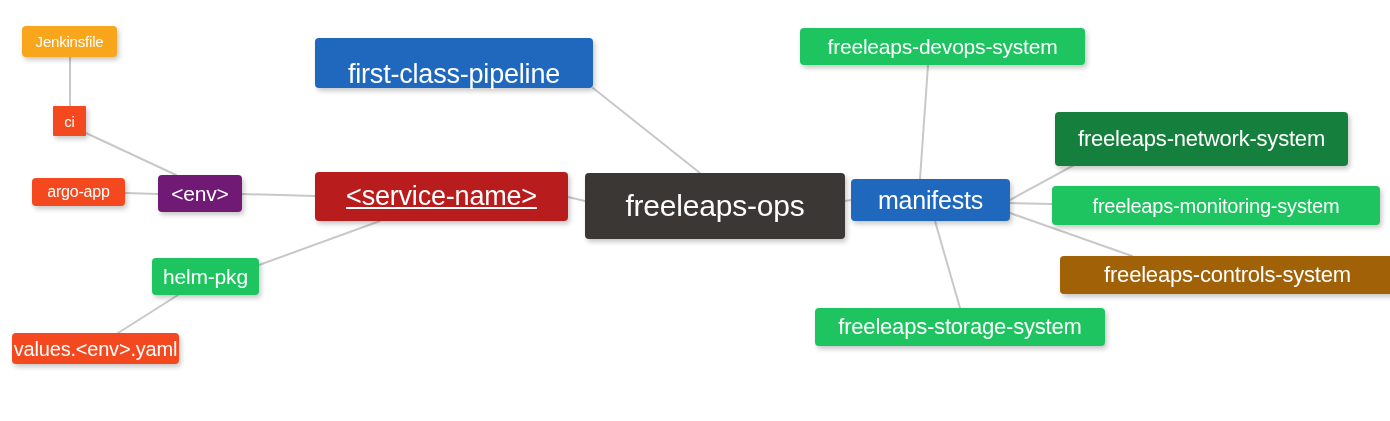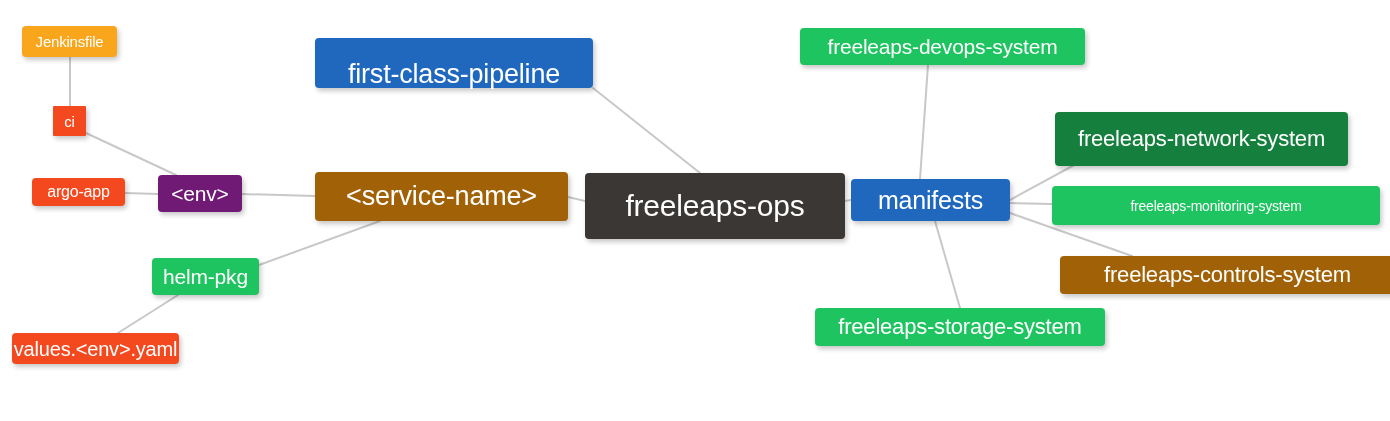--- a/index.html
+++ b/index.html
@@ -63,21 +63,21 @@
       <line x1="1010" y1="213" x2="1132" y2="256" stroke="#c8c8c8" stroke-width="2" stroke-linecap="round"></line>
       <line x1="935" y1="221" x2="960" y2="308" stroke="#c8c8c8" stroke-width="2" stroke-linecap="round"></line>
     </svg>
   <div id="node-layer">
       <div class="node" style="left: 585px; top: 173px; width: 260px; height: 66px; background: rgb(59, 55, 52); font-size: 30px;">
         <span>freeleaps-ops</span>
       </div>
       <div class="node" style="left: 315px; top: 38px; width: 278px; height: 50px; background: rgb(31, 104, 190); font-size: 27px; align-items: flex-end;">
         <span>first-class-pipeline</span>
       </div>
-      <div class="node" style="left: 315px; top: 172px; width: 253px; height: 49px; background: #a16207; font-size: 27px;">
+      <div class="node" style="left: 315px; top: 172px; width: 253px; height: 49px; background: #b91c1c; font-size: 27px; text-decoration: underline;">
         <span>&lt;service-name&gt;</span>
       </div>
       <div class="node" style="left: 851px; top: 179px; width: 159px; height: 42px; background: rgb(31, 104, 190); font-size: 25px;">
         <span>manifests</span>
       </div>
       <div class="node" style="left: 158px; top: 175px; width: 84px; height: 37px; background: #701a75; font-size: 21px;">
         <span>&lt;env&gt;</span>
       </div>
       <div class="node" style="left: 152px; top: 258px; width: 107px; height: 37px; background: rgb(29, 196, 95); font-size: 21px;">
         <span>helm-pkg</span>
@@ -93,21 +93,21 @@
       </div>
       <div class="node" style="left: 22px; top: 26px; width: 95px; height: 31px; background: rgb(249, 166, 28); font-size: 15px;">
         <span>Jenkinsfile</span>
       </div>
       <div class="node" style="left: 800px; top: 28px; width: 285px; height: 37px; background: rgb(29, 196, 95); font-size: 21px;">
         <span>freeleaps-devops-system</span>
       </div>
       <div class="node" style="left: 1055px; top: 112px; width: 293px; height: 54px; background: #15803d; font-size: 22px;">
         <span>freeleaps-network-system</span>
       </div>
-      <div class="node" style="left: 1052px; top: 186px; width: 328px; height: 39px; background: rgb(29, 196, 95); font-size: 14px;">
+      <div class="node" style="left: 1052px; top: 186px; width: 328px; height: 39px; background: rgb(29, 196, 95); font-size: 20px;">
         <span>freeleaps-monitoring-system</span>
       </div>
       <div class="node" style="left: 1060px; top: 256px; width: 335px; height: 38px; background: #a16207; font-size: 22px;">
         <span>freeleaps-controls-system</span>
       </div>
       <div class="node" style="left: 815px; top: 308px; width: 290px; height: 38px; background: rgb(29, 196, 95); font-size: 22px;">
         <span>freeleaps-storage-system</span>
       </div>
     </div>
 </div>

